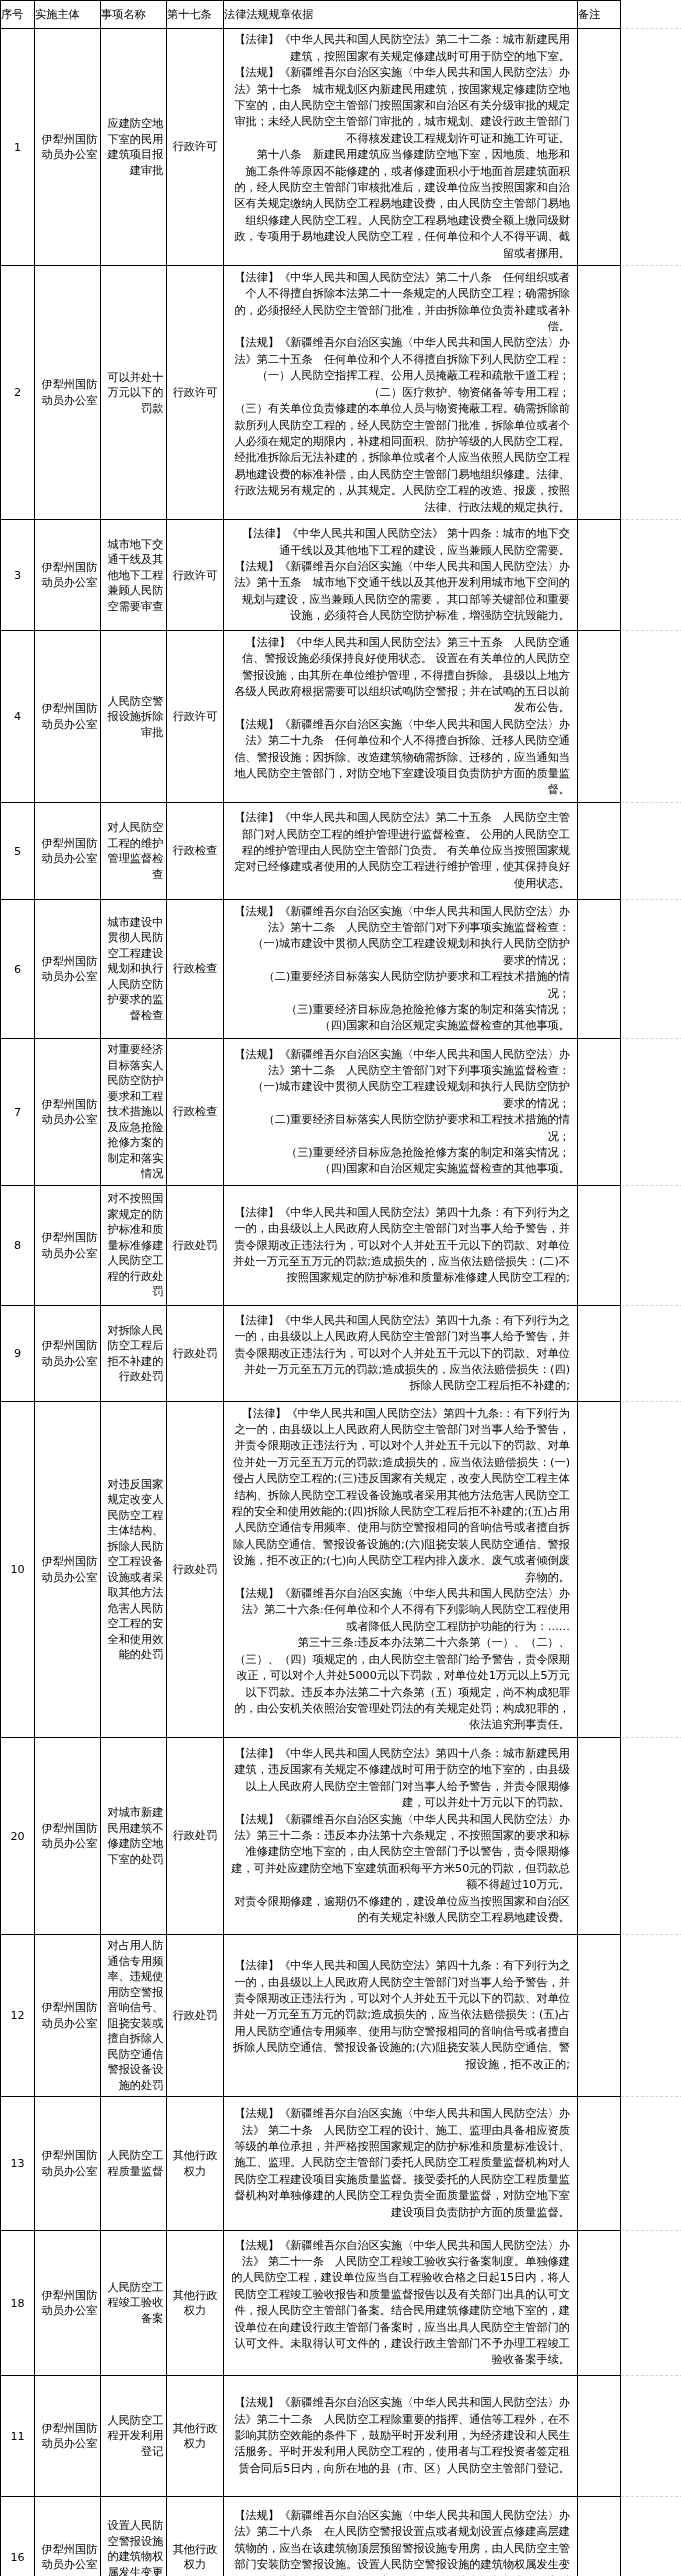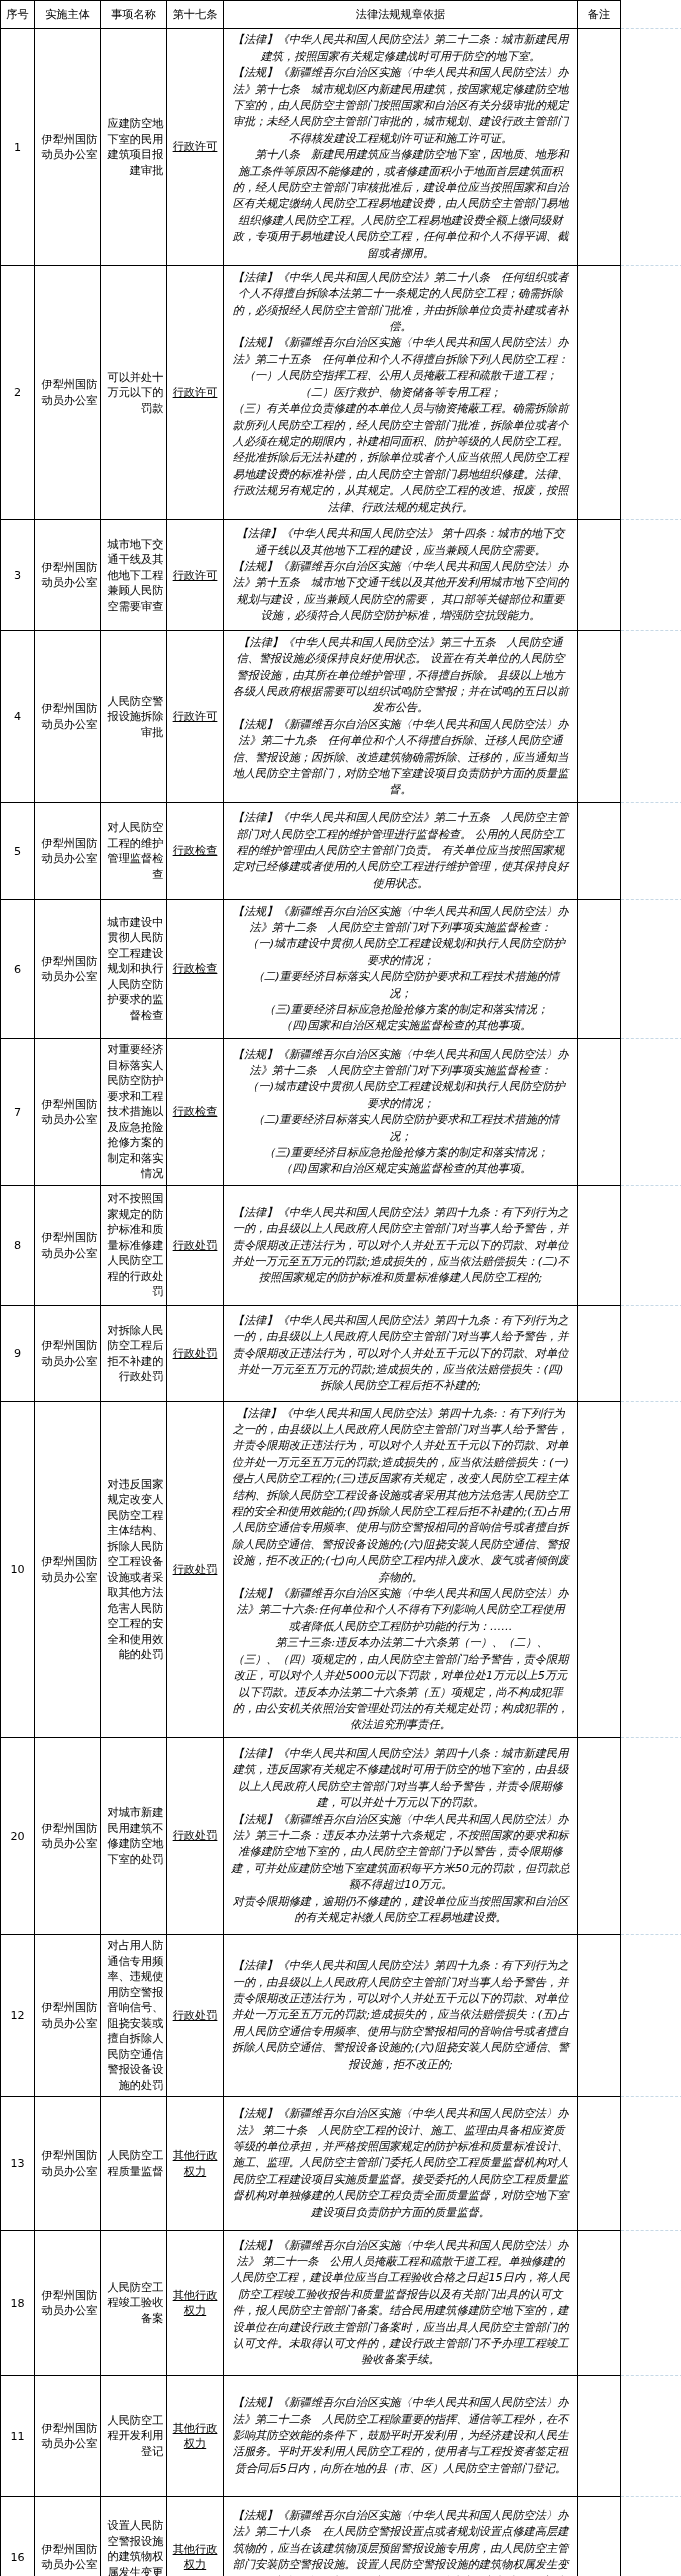--- a/index.html
+++ b/index.html
@@ -21,47 +21,45 @@
   th, td {
     border: 0.9px solid #000000;
     padding: 0;
     font-weight: normal;
     vertical-align: middle;
     overflow: hidden;
   }
   thead th {
     height: 27px;
     font-size: 11.2px;
-    text-align: center;
+    text-align: left;
     border-bottom-width: 1.7px;
     margin-left: 12px;
   }
   td.c-serial {
     text-align: center;
     font-size: 11.2px;
   }
   td.c-subject, td.c-name {
     text-align: right;
     font-size: 11.2px;
     line-height: 15.5px;
     padding: 1.7px 2.6px;
     word-break: break-all;
   }
   td.c-type {
     text-align: center;
     font-size: 11.2px;
     line-height: 15.5px;
     word-break: break-all;
     padding: 1.7px 3.4px;
-    text-decoration: underline;
   }
   td.c-legal {
-    text-align: center;
+    text-align: right;
     padding: 3.4px 7px;
-    font-style: italic;
   }
   .legal-text {
     white-space: pre-wrap;
     word-break: break-all;
     font-size: 11.2px;
     line-height: 16.4px;
   }
   td.c-note {
     text-align: center;
     font-size: 11.2px;
@@ -262,21 +260,21 @@
     </td>
     <td class="c-note"></td>
     <td class="gutter"></td>
   </tr>
         <tr style="height: 145px;">
     <td class="c-serial">18</td>
     <td class="c-subject">伊犁州国防动员办公室</td>
     <td class="c-name">人民防空工程竣工验收备案</td>
     <td class="c-type">其他行政权力</td>
     <td class="c-legal">
-      <div class="legal-text">【法规】《新疆维吾尔自治区实施〈中华人民共和国人民防空法〉办法》 第二十一条　公用人员掩蔽工程和疏散干道工程。单独修建的人民防空工程，建设单位应当自工程验收合格之日起15日内，将人民防空工程竣工验收报告和质量监督报告以及有关部门出具的认可文件，报人民防空主管部门备案。结合民用建筑修建防空地下室的，建设单位在向建设行政主管部门备案时，应当出具人民防空主管部门的认可文件。未取得认可文件的，建设行政主管部门不予办理工程竣工验收备案手续。</div>
+      <div class="legal-text">【法规】《新疆维吾尔自治区实施〈中华人民共和国人民防空法〉办法》 第二十一条　人民防空工程竣工验收实行备案制度。单独修建的人民防空工程，建设单位应当自工程验收合格之日起15日内，将人民防空工程竣工验收报告和质量监督报告以及有关部门出具的认可文件，报人民防空主管部门备案。结合民用建筑修建防空地下室的，建设单位在向建设行政主管部门备案时，应当出具人民防空主管部门的认可文件。未取得认可文件的，建设行政主管部门不予办理工程竣工验收备案手续。</div>
     </td>
     <td class="c-note"></td>
     <td class="gutter"></td>
   </tr>
         <tr style="height: 121px;">
     <td class="c-serial">11</td>
     <td class="c-subject">伊犁州国防动员办公室</td>
     <td class="c-name">人民防空工程开发利用登记</td>
     <td class="c-type">其他行政权力</td>
     <td class="c-legal">

